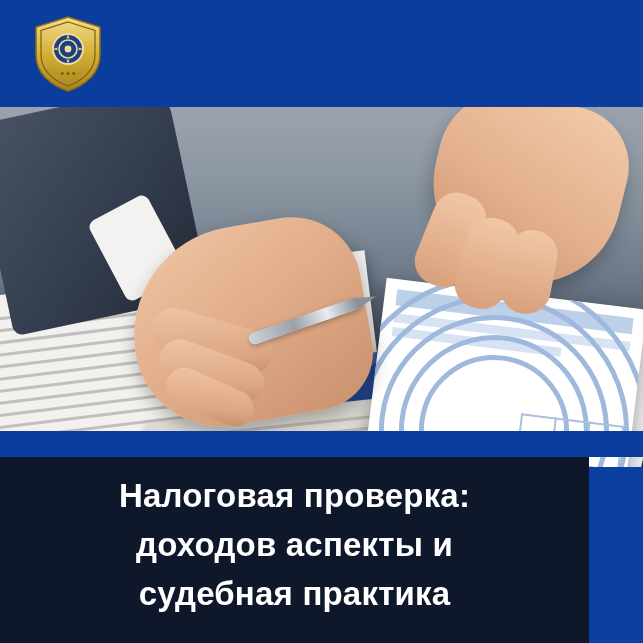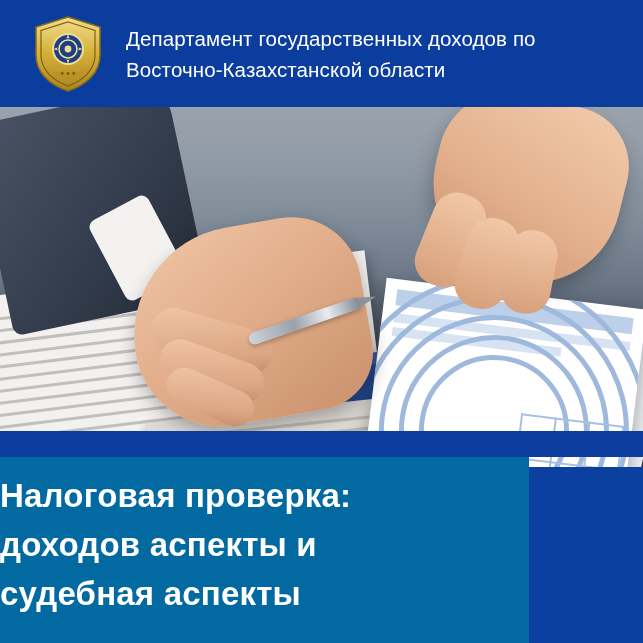--- a/index.html
+++ b/index.html
@@ -284,23 +284,24 @@
   }
   .rf1 { left: 6px;  top: 112px; width: 54px; height: 96px; transform: rotate(8deg); }
   .rf2 { left: 48px; top: 128px; width: 52px; height: 92px; transform: rotate(3deg); }
   .rf3 { left: 92px; top: 130px; width: 50px; height: 84px; transform: rotate(-3deg); }
 
   
   .bottom {
     position: absolute;
     left: 0;
     top: 455px;
-    width: 529px;
+    width: 589px;
     height: 188px;
-    background: #0369a1;
+    background: #0f172a;
+    text-align: center;
   }
   .bottom::before {
     content: "";
     position: absolute;
     left: 0; top: -24px;
     width: 643px; height: 26px;
     background: #0b3d9e;
   }
   .poster-title {
     color: #ffffff;
@@ -333,21 +334,20 @@
         <circle cx="36" cy="34" r="9" fill="none" stroke="#f0dc96" stroke-width="1.6"></circle>
         <circle cx="36" cy="34" r="3.4" fill="#f0dc96"></circle>
         <path d="M36 19 L37.6 24 L36 22.8 L34.4 24 Z" fill="#f0dc96"></path>
         <path d="M36 49 L37.6 44 L36 45.2 L34.4 44 Z" fill="#f0dc96"></path>
         <path d="M21 34 L26 32.4 L24.8 34 L26 35.6 Z" fill="#f0dc96"></path>
         <path d="M51 34 L46 32.4 L47.2 34 L46 35.6 Z" fill="#f0dc96"></path>
         <path d="M14 53 Q36 64 58 53 Q36 72 14 53 Z" fill="#b8941f" opacity="0.85"></path>
         <text x="36" y="60" text-anchor="middle" font-family="Liberation Sans, sans-serif" font-size="5" fill="#5d470d">★ ★ ★</text>
       </svg>
     </div>
-    <div class="header-title">Департамент государственных доходов по Восточно-Казахстанской области</div>
   </div>
 
   <div class="photo">
     <div class="desk"></div>
 
     <div class="paper-left">
       <div class="lines">
         <i></i>
           <i></i>
           <i></i>
@@ -415,17 +415,17 @@
       <div class="rf rf1"></div>
       <div class="rf rf2"></div>
       <div class="rf rf3"></div>
     </div>
   </div>
 
   <div class="bottom">
     <h1 class="poster-title">
       <span>Налоговая проверка:</span><br>
       <span>доходов аспекты и</span><br>
-      <span>судебная аспекты</span>
+      <span>судебная практика</span>
     </h1>
   </div>
 
 </div>
 
 </body></html>

